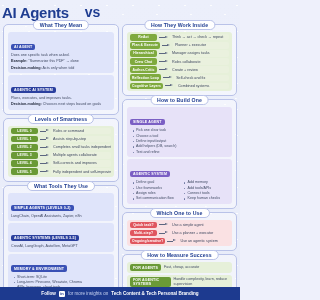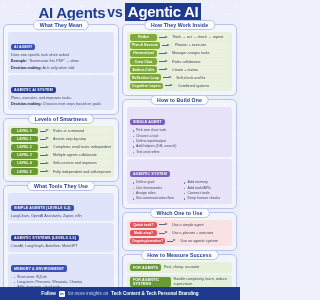--- a/index.html
+++ b/index.html
@@ -17,22 +17,22 @@
       radial-gradient(circle at 62% 48%, rgba(255,255,255,.8) 0 0.7px, transparent 0.8px),
       radial-gradient(circle at 86% 74%, rgba(255,255,255,.8) 0 0.7px, transparent 0.8px),
       linear-gradient(180deg,#eceffb 0%, #e8ecf9 100%);
     background-size: 26px 26px, 34px 30px, 30px 36px, 100% 100%;
     padding: 0 2px;
   }
 
   
   .hdr {
     height: 24px;
-    display: flex; align-items: center; justify-content: center;
-    gap: 2px;
+    display: flex; align-items: center; 
+    gap: 16px;
   }
   .hdr .t1 {
     font-size: 15px; font-weight: bold; color: #1f3d91;
     letter-spacing: -0.3px;
   }
   .hdr .t2 { font-size: 14px; font-weight: bold; color: #1f3d91; }
   .hdr .t3 {
     font-size: 15px; font-weight: bold; color: #ffffff;
     background: #1d3a8f; padding: 0px 3px 1px 3px;
     letter-spacing: -0.3px;
@@ -157,21 +157,20 @@
   }
 </style>
 </head>
 <body>
 
 <div id="page">
 
   <div class="hdr">
     <span class="t1">AI Agents</span>
     <span class="t2">vs</span>
-    <span class="t3">Agentic AI</span>
   </div>
 
   <div class="cols">
 
     <div class="col">
 
       <div class="card">
         <div class="card-title">What They Mean</div>
 
         <div class="blk blk-blue">

